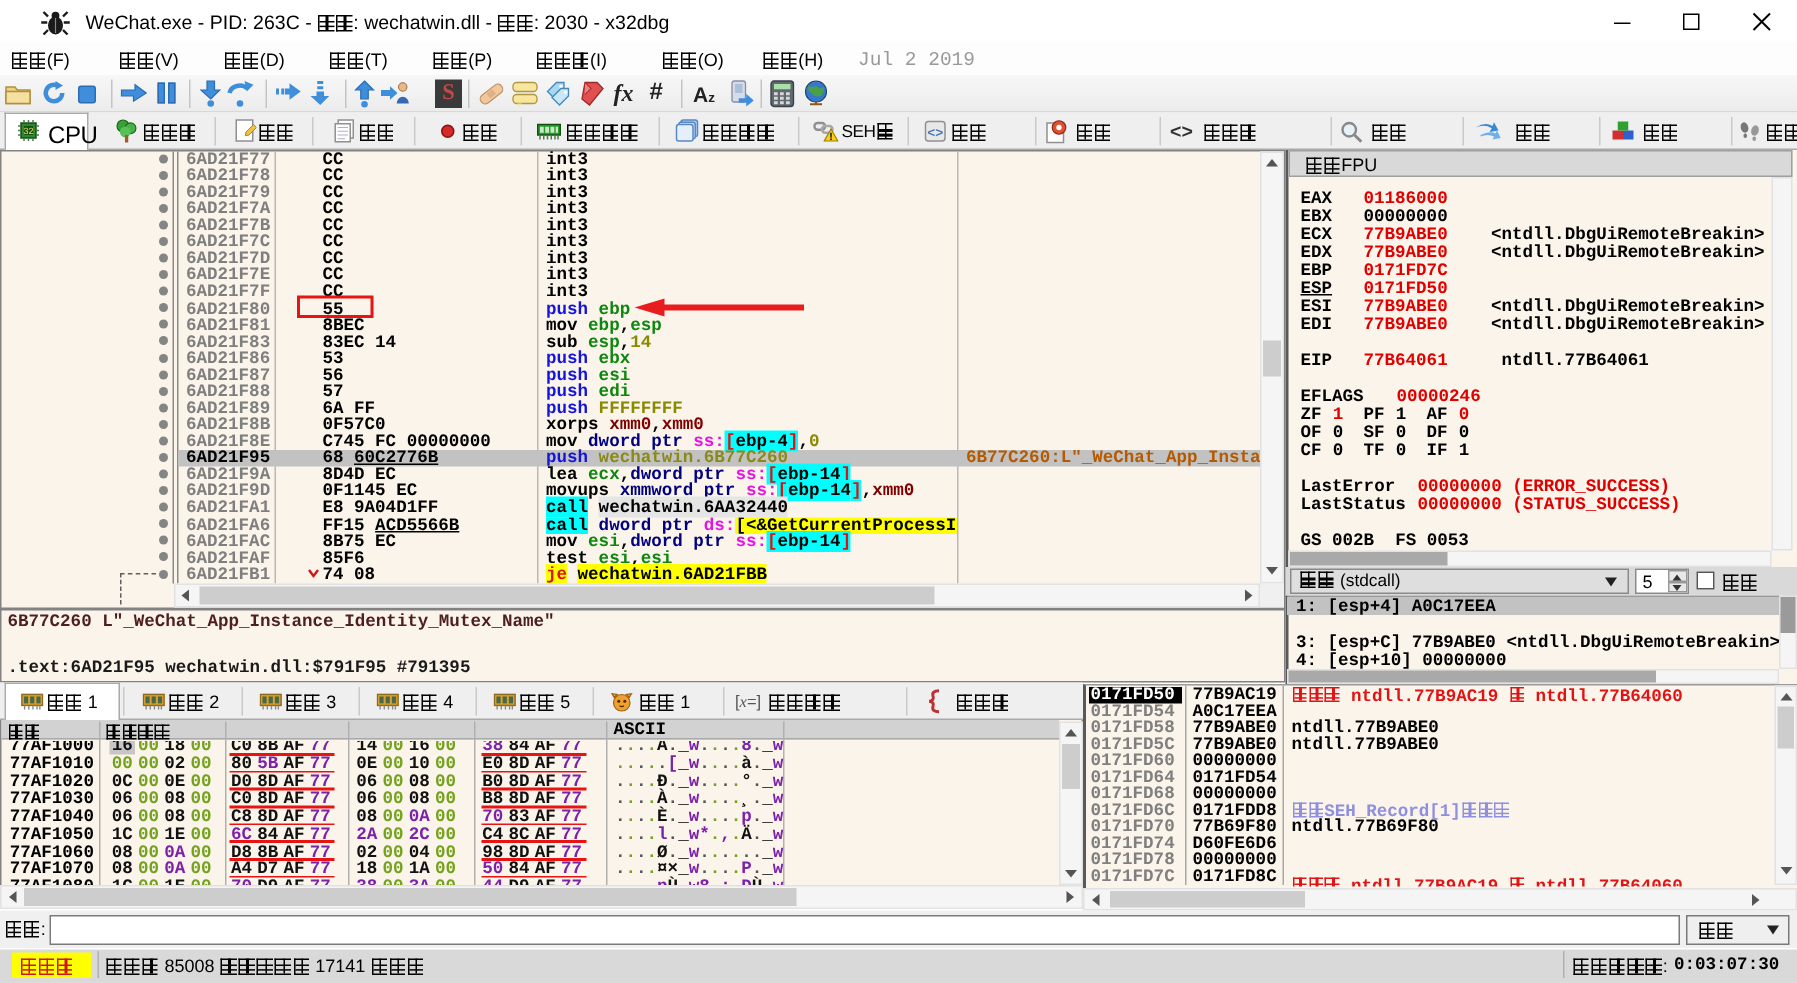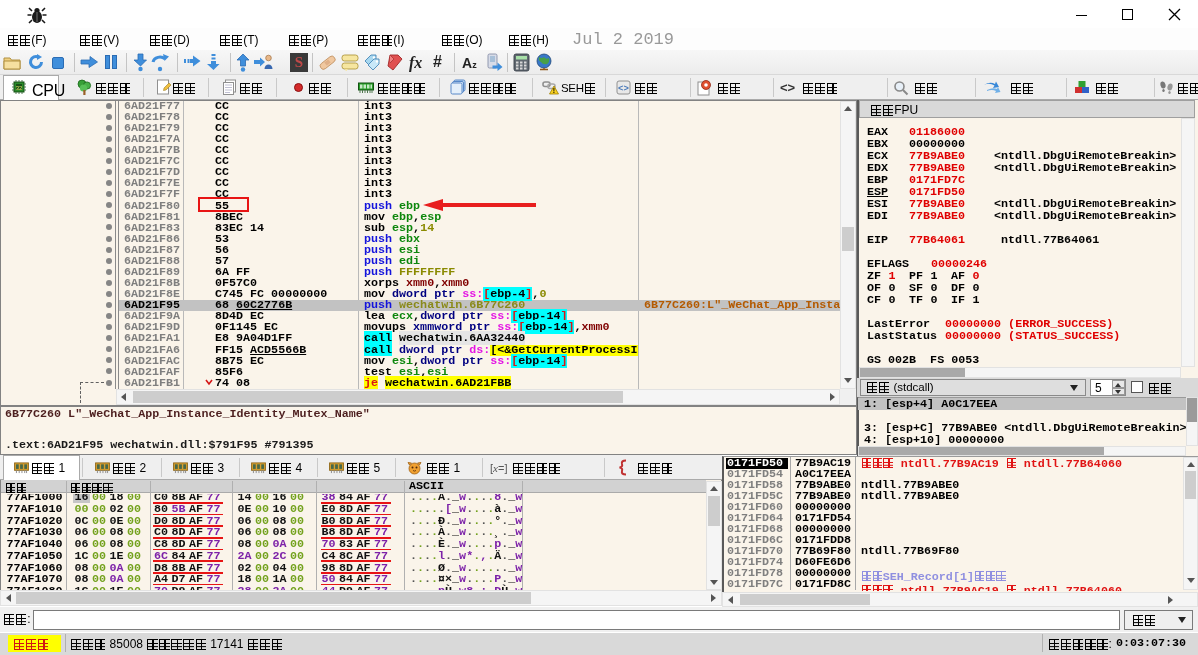--- a/index.html
+++ b/index.html
@@ -1,20 +1,20 @@
 <!DOCTYPE html>
 <html><head><meta charset="utf-8"><style>
 *{margin:0;padding:0;box-sizing:border-box}
 html,body{width:1198px;height:655px;overflow:hidden}
 #w{position:relative;width:1198px;height:655px;background:#fff;
    font-family:"Liberation Sans",sans-serif;font-size:12px;color:#000;
    outline:1px solid #777;}
 .abs{position:absolute;white-space:pre}
 .mono{font-family:"Liberation Mono",monospace;font-size:11.7px;font-weight:bold;line-height:11px}
-.mr{font-family:"Liberation Mono",monospace;font-size:17px;line-height:11px}
+.mr{font-family:"Liberation Mono",monospace;font-size:13px;line-height:11px}
 
 .h{display:inline-block;position:relative;width:10.5px;height:11px;margin:0 .8px;
    border-top:1.4px solid;border-bottom:1.4px solid;border-left:1.4px solid;vertical-align:-1.5px}
 .h::before{content:"";position:absolute;left:4.2px;top:-1px;height:10px;width:1.4px;background:currentColor}
 .h::after{content:"";position:absolute;left:0;top:3.4px;width:100%;height:1.3px;background:currentColor;
    box-shadow:0 3.1px 0 0 currentColor}
 
 .hm{display:inline-block;position:relative;width:9.5px;height:10px;margin:0 .7px;
    border-top:1.3px solid;border-bottom:1.3px solid;border-left:1.3px solid;vertical-align:-1px}
 .hm::before{content:"";position:absolute;left:3.8px;top:-1px;height:9px;width:1.3px;background:currentColor}
@@ -29,20 +29,21 @@
 .tabsep{position:absolute;width:1px;background:#c9c9c9;top:3px;height:19px}
 </style></head><body>
 <div id="w">
 <div class="abs" style="left:0;top:0;width:1198px;height:28px;background:#fff"></div>
 <svg class="abs" style="left:26px;top:6px" width="22" height="18" viewBox="0 0 22 18">
 <ellipse cx="11" cy="11" rx="5" ry="6" fill="#1a1a1a"></ellipse>
 <circle cx="11" cy="4.5" r="2.6" fill="#1a1a1a"></circle>
 <path d="M6 5 L3 2 M16 5 L19 2 M5.5 9 H1.5 M16.5 9 H20.5 M6 14 L3 17 M16 14 L19 17" stroke="#1a1a1a" stroke-width="1.6" fill="none"></path>
 <path d="M11 6 V16" stroke="#888" stroke-width=".8"></path>
     </svg>
+<span class="abs " style="left:57px;top:7px;font-size:13px;">WeChat.exe - PID: 263C - <i class="h"></i><i class="h"></i>: wechatwin.dll - <i class="h"></i><i class="h"></i>: 2030 - x32dbg</span>
 <div class="abs" style="left:1076px;top:15px;width:11px;height:1.4px;background:#000"></div>
 <div class="abs" style="left:1122px;top:9px;width:11px;height:11px;border:1.4px solid #000"></div>
 <svg class="abs" style="left:1168px;top:8px" width="13" height="13" viewBox="0 0 13 13">
 <path d="M1 1 L12 12 M12 1 L1 12" stroke="#000" stroke-width="1.3"></path>
     </svg>
 <div class="abs" style="left:0;top:28px;width:1198px;height:22px;background:#fdfdfd"></div>
 <span class="abs " style="left:7px;top:33px;"><i class="h"></i><i class="h"></i>(F)</span>
 <span class="abs " style="left:79px;top:33px;"><i class="h"></i><i class="h"></i>(V)</span>
 <span class="abs " style="left:149px;top:33px;"><i class="h"></i><i class="h"></i>(D)</span>
 <span class="abs " style="left:219px;top:33px;"><i class="h"></i><i class="h"></i>(T)</span>
@@ -758,21 +759,21 @@
 <span class="abs mono" style="left:5px;top:89.89999999999998px;color:#7f7f7f;">0171FD70</span>
 <span class="abs mono" style="left:73px;top:89.89999999999998px;color:#000;">77B69F80</span>
 <span class="abs mono" style="left:139px;top:89.89999999999998px;color:#000;">ntdll.77B69F80</span>
 <span class="abs mono" style="left:5px;top:100.95000000000005px;color:#7f7f7f;">0171FD74</span>
 <span class="abs mono" style="left:73px;top:100.95000000000005px;color:#000;">D60FE6D6</span>
 <span class="abs mono" style="left:5px;top:112.0px;color:#7f7f7f;">0171FD78</span>
 <span class="abs mono" style="left:73px;top:112.0px;color:#000;">00000000</span>
 <span class="abs mono" style="left:5px;top:123.04999999999995px;color:#7f7f7f;">0171FD7C</span>
 <span class="abs mono" style="left:73px;top:123.04999999999995px;color:#000;">0171FD8C</span>
 <span class="abs mono" style="left:139px;top:1.5px;color:#e01414;"><i class="hm"></i><i class="hm"></i><i class="hm"></i> ntdll.77B9AC19 <i class="hm"></i> ntdll.77B64060</span>
-<span class="abs mono" style="left:139px;top:78.85000000000002px;color:#8f8fe0;margin-top:36px;"><i class="hm"></i><i class="hm"></i>SEH_Record[1]<i class="hm"></i><i class="hm"></i><i class="hm"></i></span>
+<span class="abs mono" style="left:139px;top:78.85000000000002px;color:#8f8fe0;"><i class="hm"></i><i class="hm"></i>SEH_Record[1]<i class="hm"></i><i class="hm"></i><i class="hm"></i></span>
 <span class="abs mono" style="left:139px;top:129.0px;color:#e01414;"><i class="hm"></i><i class="hm"></i><i class="hm"></i> ntdll.77B9AC19 <i class="hm"></i> ntdll.77B64060</span>
 </div>
 <div class="vline" style="left:790px;top:457px;height:133px;background:#a8a8a8"></div>
 <div class="vline" style="left:855px;top:457px;height:133px;background:#a8a8a8"></div>
 <div class="sbtrack" style="left:1183px;top:457px;width:15px;height:133px"></div>
 <div class="sbthumb" style="left:1185px;top:471px;width:11px;height:28px"></div>
 <div class="arr" style="left:1187px;top:462px;border-left:4px solid transparent;border-right:4px solid transparent;border-bottom:5px solid #555"></div>
 <div class="arr" style="left:1187px;top:578px;border-left:4px solid transparent;border-right:4px solid transparent;border-top:5px solid #555"></div>
 <div class="sbtrack" style="left:722px;top:592px;width:476px;height:15px"></div>
 <div class="sbthumb" style="left:740px;top:594px;width:130px;height:11px"></div>

